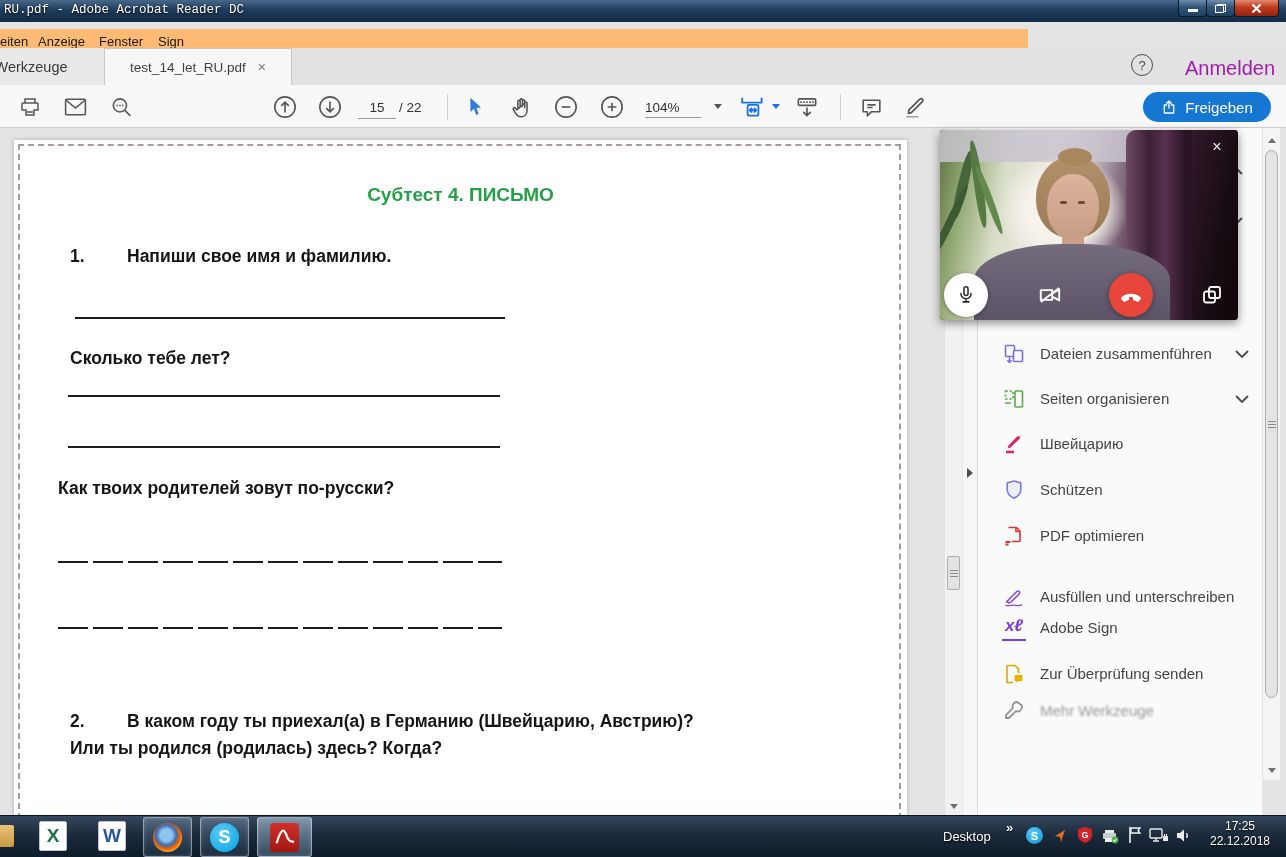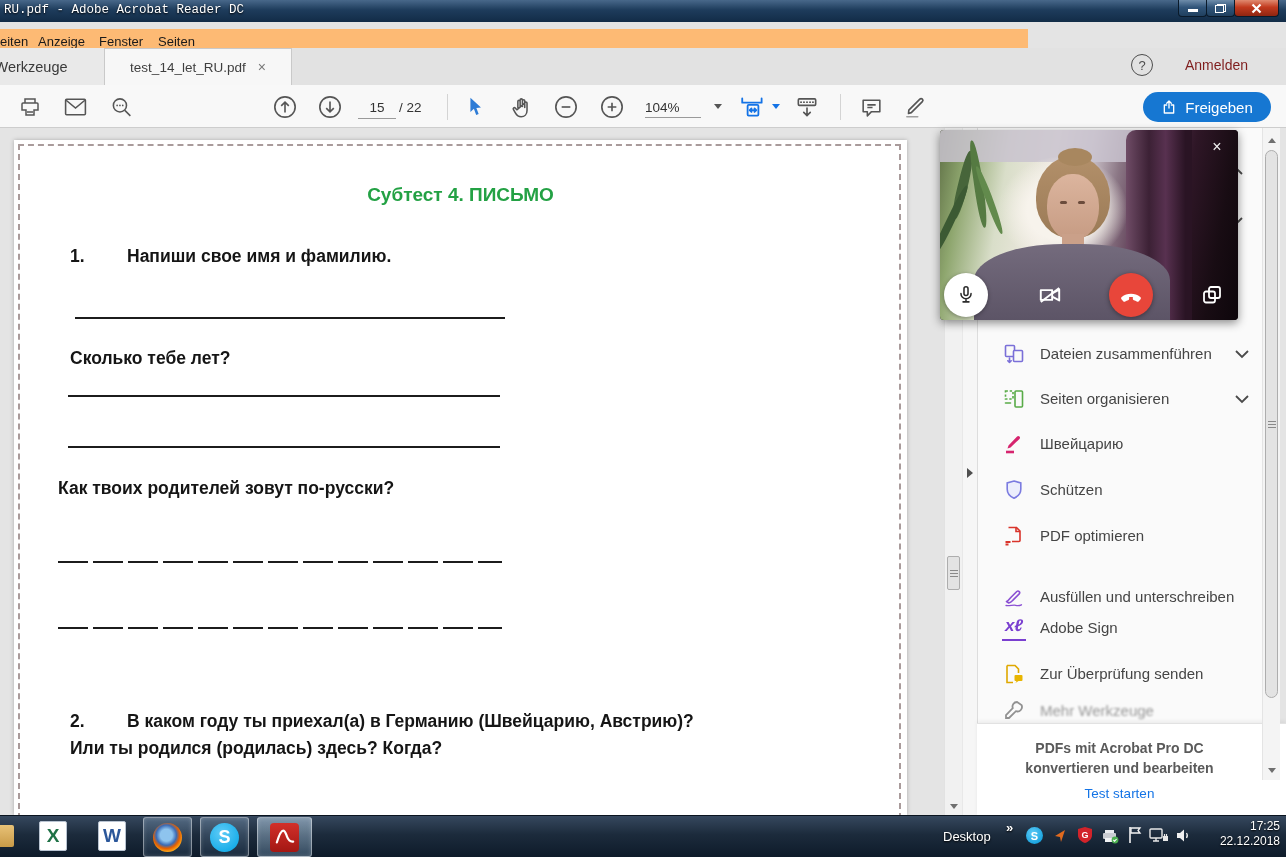--- a/index.html
+++ b/index.html
@@ -26,21 +26,21 @@
   .tabbar{left:0;top:48px;width:1286px;height:37px;background:#e2e2e2;}
   .tab-tools{left:-42px;top:48px;width:146px;height:37px;background:#e9e9e9;
     border-right:1px solid #cfcfcf;display:flex;align-items:center;justify-content:center;
     font-size:14.5px;color:#3a3a3a;}
   .tab-doc{left:104px;top:48px;width:188px;height:37px;background:#f7f7f7;
     border:1px solid #c9c9c9;border-bottom:none;box-sizing:border-box;
     display:flex;align-items:center;justify-content:center;gap:12px;font-size:13.5px;color:#3f3f3f;}
   .tab-close{color:#777;font-size:14px;line-height:1;}
   .help-circle{left:1131px;top:54px;width:20px;height:20px;border:1.6px solid #4d4d4d;border-radius:50%;
     display:flex;align-items:center;justify-content:center;font-size:13px;color:#4d4d4d;}
-  .anmelden{left:1185px;top:57px;font-size:14px;color:#7f1d1d;}
+  .anmelden{left:1185px;top:57px;font-size:20px;color:#a21caf;}
 
   
   .toolbar{left:0;top:85px;width:1286px;height:43px;background:#f8f8f8;border-bottom:1px solid #cdcdcd;box-sizing:border-box;}
   .tbi{position:absolute;top:94px;width:30px;height:26px;display:flex;align-items:center;justify-content:center;}
   .tb-sep{position:absolute;top:94px;width:1px;height:26px;background:#d4d4d4;}
   .page-input{position:absolute;left:358px;top:96px;width:34px;height:20px;border:none;outline:none;
     border-bottom:1px solid #9a9a9a;background:transparent;text-align:center;font-size:13.5px;color:#333;
     font-family:"Liberation Sans",sans-serif;}
   .page-total{position:absolute;left:399px;top:100px;font-size:13.5px;color:#333;}
   .zoom-value{position:absolute;left:645px;top:100px;width:56px;border-bottom:1px solid #9a9a9a;
@@ -113,21 +113,21 @@
     background:linear-gradient(#36485e,#1c2b3c 45%,#0e1b2a);border-top:1px solid #0a141f;box-sizing:border-box;}
   .tb-app{position:absolute;top:817px;height:38px;border-radius:3px;display:flex;align-items:center;justify-content:center;}
   .tb-boxed{border:1px solid rgba(255,255,255,.45);background:linear-gradient(rgba(140,170,200,.35),rgba(60,90,120,.25));
     box-shadow:inset 0 0 4px rgba(255,255,255,.2);}
   .tb-active{background:linear-gradient(rgba(190,215,235,.55),rgba(110,145,175,.4));}
   .appicon{width:29px;height:29px;border-radius:4px;display:flex;align-items:center;justify-content:center;
     font-weight:bold;font-size:18px;}
   .doc-sheet{background:#fff;border:1px solid #b9c4d2;border-radius:2px;width:26px;height:28px;
     display:flex;align-items:center;justify-content:center;font-weight:bold;font-size:19px;}
   .tray-label{color:#fff;font-size:13px;text-shadow:0 1px 2px #000;}
-  .clock{color:#fff;font-size:12px;text-shadow:0 1px 2px #000;text-align:right;line-height:15px;}
+  .clock{color:#fff;font-size:12px;text-shadow:0 1px 2px #000;text-align:center;line-height:15px;}
   .folder{width:30px;height:22px;background:linear-gradient(#e8c277,#c89a47);border-radius:2px;position:relative;}
   .folder:before{content:"";position:absolute;left:0;top:-4px;width:14px;height:5px;background:#d8b05d;border-radius:2px 2px 0 0;}
 </style>
 </head>
 <body>
 
 <div class="screen">
 
   <div class="abs titlebar">
     <div class="abs title-text">RU.pdf - Adobe Acrobat Reader DC</div>
@@ -144,21 +144,21 @@
       <svg width="11" height="11" viewBox="0 0 11 11">
         <path d="M1.5 1.5 9.5 9.5 M9.5 1.5 1.5 9.5" stroke="#fff" stroke-width="2.2"></path>
       </svg>
     </div>
   </div>
 
   <div class="abs menubar">
     <div class="abs menu-item" style="left:0px;">eiten</div>
     <div class="abs menu-item" style="left:38px;">Anzeige</div>
     <div class="abs menu-item" style="left:99px;">Fenster</div>
-    <div class="abs menu-item" style="left:158px;">Seiten</div>
+    <div class="abs menu-item" style="left:158px;">Sign</div>
   </div>
 
   <div class="abs tabbar"></div>
   <div class="abs tab-tools">
     <span>Werkzeuge</span>
   </div>
   <div class="abs tab-doc">
     <span>test_14_let_RU.pdf</span>
     <span class="tab-close">×</span>
   </div>
@@ -390,25 +390,20 @@
     </div>
 
     <div class="tool-row" style="top:569px;height:26px;overflow:hidden;opacity:.55;">
       <svg class="tool-icon" viewBox="0 0 24 24" fill="none" stroke="#3d3d3d" stroke-width="1.8">
         <path d="M15 4a4.5 4.5 0 0 0-4.2 6.1L4 17v3h3l6.9-6.8A4.5 4.5 0 0 0 19.5 7z"></path>
       </svg>
       <span class="tool-label" style="filter:blur(1px);">Mehr Werkzeuge</span>
     </div>
   </div>
 
-  <div class="abs promo">
-    <div class="abs promo-line" style="top:16px;">PDFs mit Acrobat Pro DC</div>
-    <div class="abs promo-line" style="top:36px;">konvertieren und bearbeiten</div>
-    <div class="abs promo-link" style="top:62px;">Test starten</div>
-  </div>
 
   <div class="abs side-scroll">
     <div class="tri-up" style="position:absolute;left:5px;top:10px;"></div>
     <div class="scroll-thumb" style="position:absolute;left:2px;top:22px;width:13px;height:548px;border-radius:7px;">
       <div class="grip"></div>
     </div>
     <div class="tri-down" style="position:absolute;left:5px;top:640px;"></div>
   </div>
 
   <div class="abs video">

